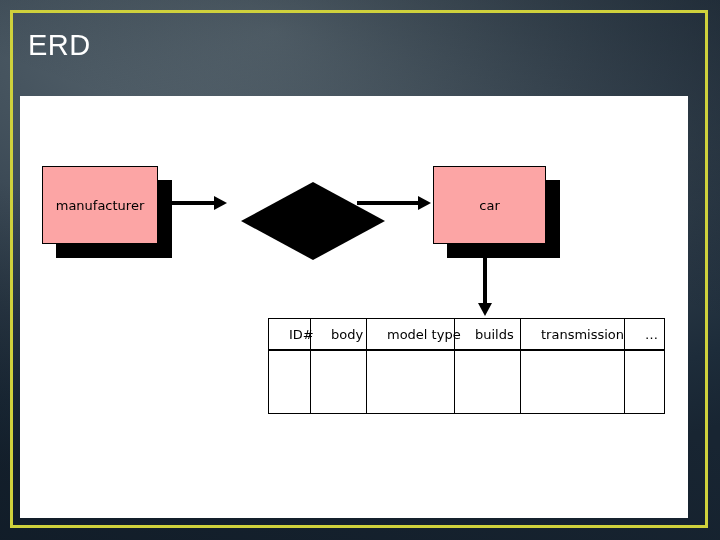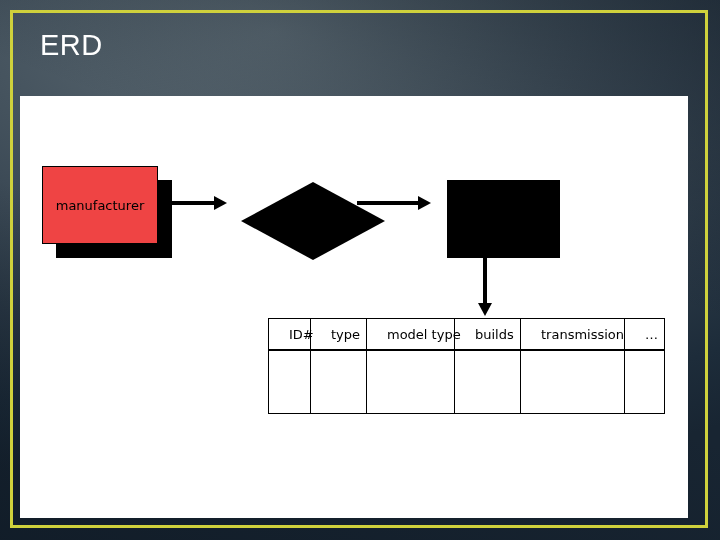--- a/index.html
+++ b/index.html
@@ -35,21 +35,21 @@
     position: absolute;
     left: 10px;
     top: 10px;
     width: 698px;
     height: 518px;
     border: 3px solid #cfd13c;
     box-sizing: border-box;
   }
   #title {
     position: absolute;
-    left: 40px;
+    left: 28px;
     top: 28px;
     color: #ffffff;
     font-size: 29px;
     line-height: 34px;
     letter-spacing: 0.5px;
     white-space: nowrap;
   }
   
   #canvas {
     position: absolute;
@@ -58,21 +58,21 @@
     width: 668px;
     height: 422px;
     background: #ffffff;
     overflow: hidden;
   }
 
   
   .entity {
     position: absolute;
     box-sizing: border-box;
-    background: #ef4444;
+    background: #fca5a5;
     border: 1px solid #000000;
     color: #000000;
     font-family: "DejaVu Sans", sans-serif;
     font-size: 13px;
     display: flex;
     align-items: center;
     justify-content: center;
     z-index: 3;
   }
   .shadow-rect {
@@ -187,36 +187,39 @@
 
     <div class="entity" style="left:22px; top:70px; width:116px; height:78px;">
       <span>manufacturer</span>
     </div>
 
     <div class="arrow-h" style="left:137px; top:105px; width:58px;"></div>
 
 
     <div class="arrow-h" style="left:337px; top:105px; width:62px;"></div>
 
+    <div class="entity" style="left:413px; top:70px; width:113px; height:78px;">
+      <span>car</span>
+    </div>
 
     <div class="arrow-v" style="left:463px; top:148px; height:60px;"></div>
 
     <table id="attr-table" style="left:248px; top:222px; width:396px;">
       <colgroup>
         <col style="width:42px">
         <col style="width:56px">
         <col style="width:88px">
         <col style="width:66px">
         <col style="width:104px">
         <col style="width:40px">
       </colgroup>
       <tbody>
         <tr class="header-row">
           <td>ID#</td>
-          <td>type</td>
+          <td>body</td>
           <td>model type</td>
           <td>builds</td>
           <td>transmission</td>
           <td>…</td>
         </tr>
         <tr class="data-row">
           <td></td>
           <td></td>
           <td></td>
           <td></td>

